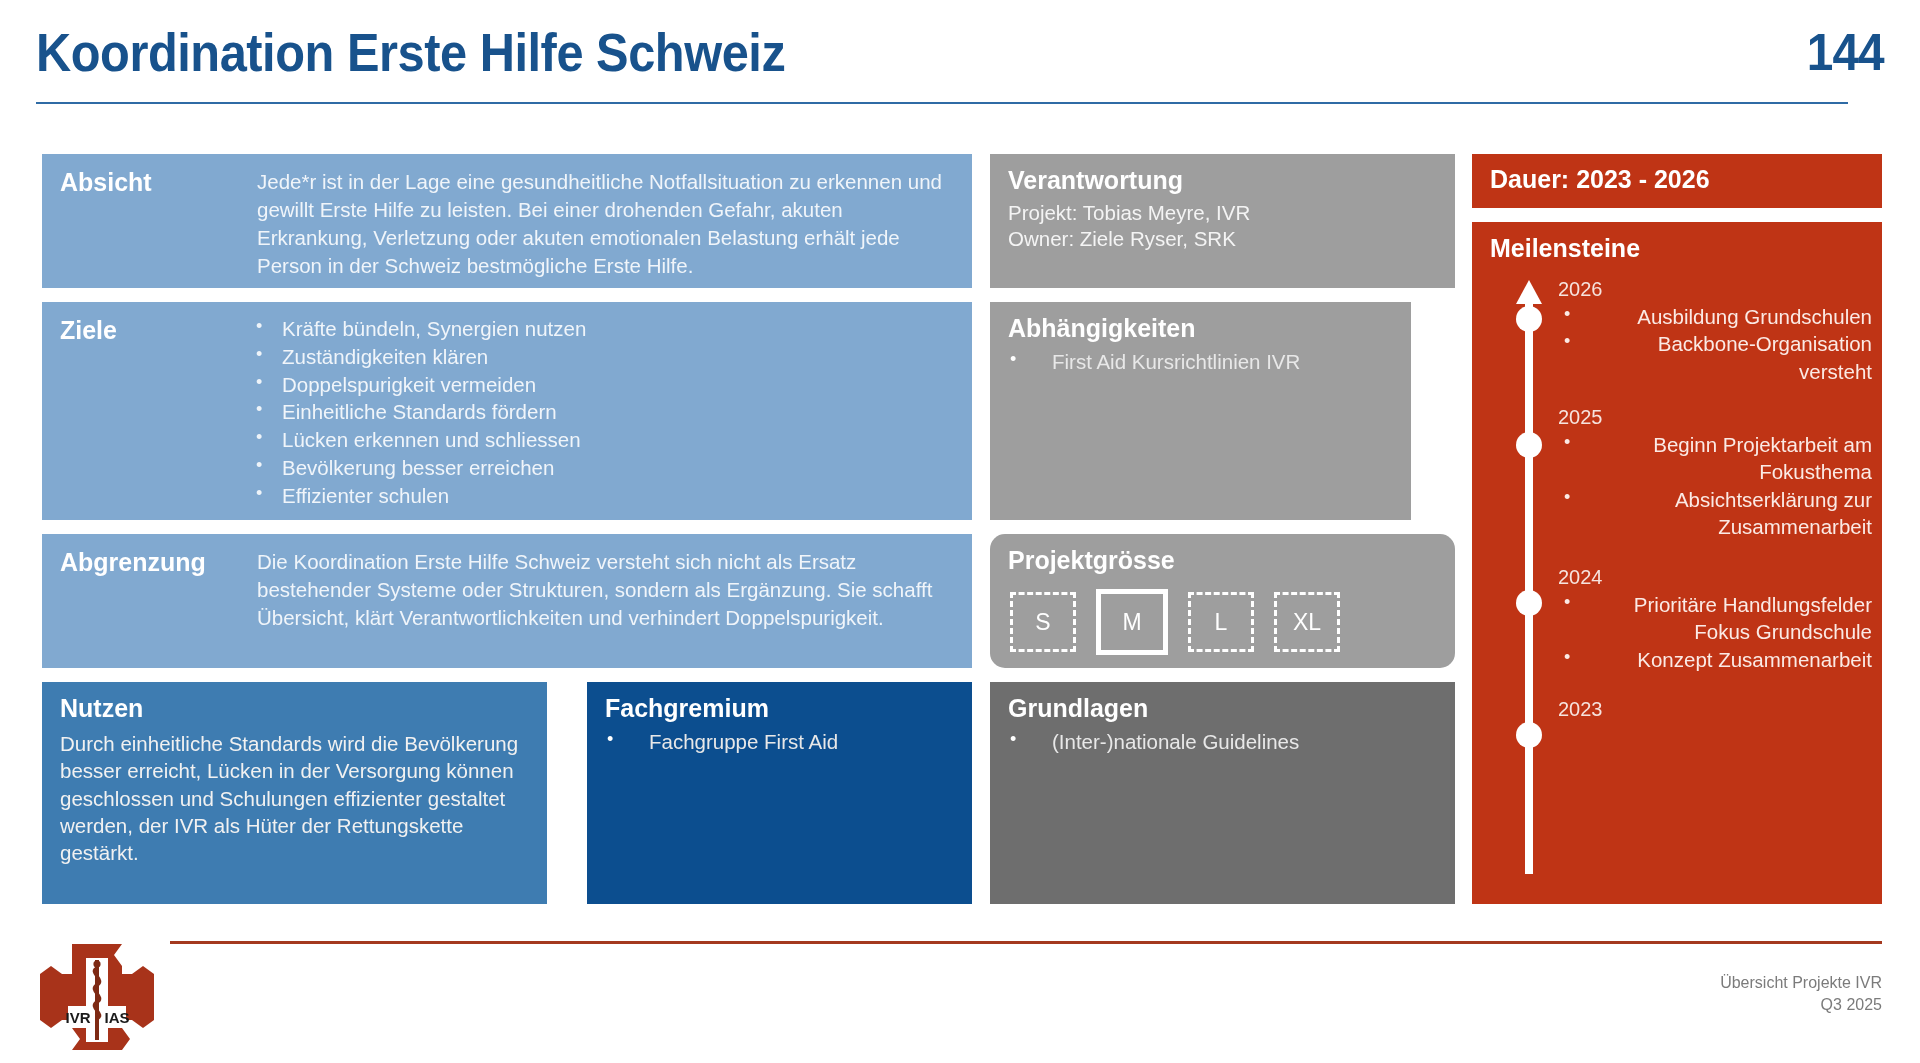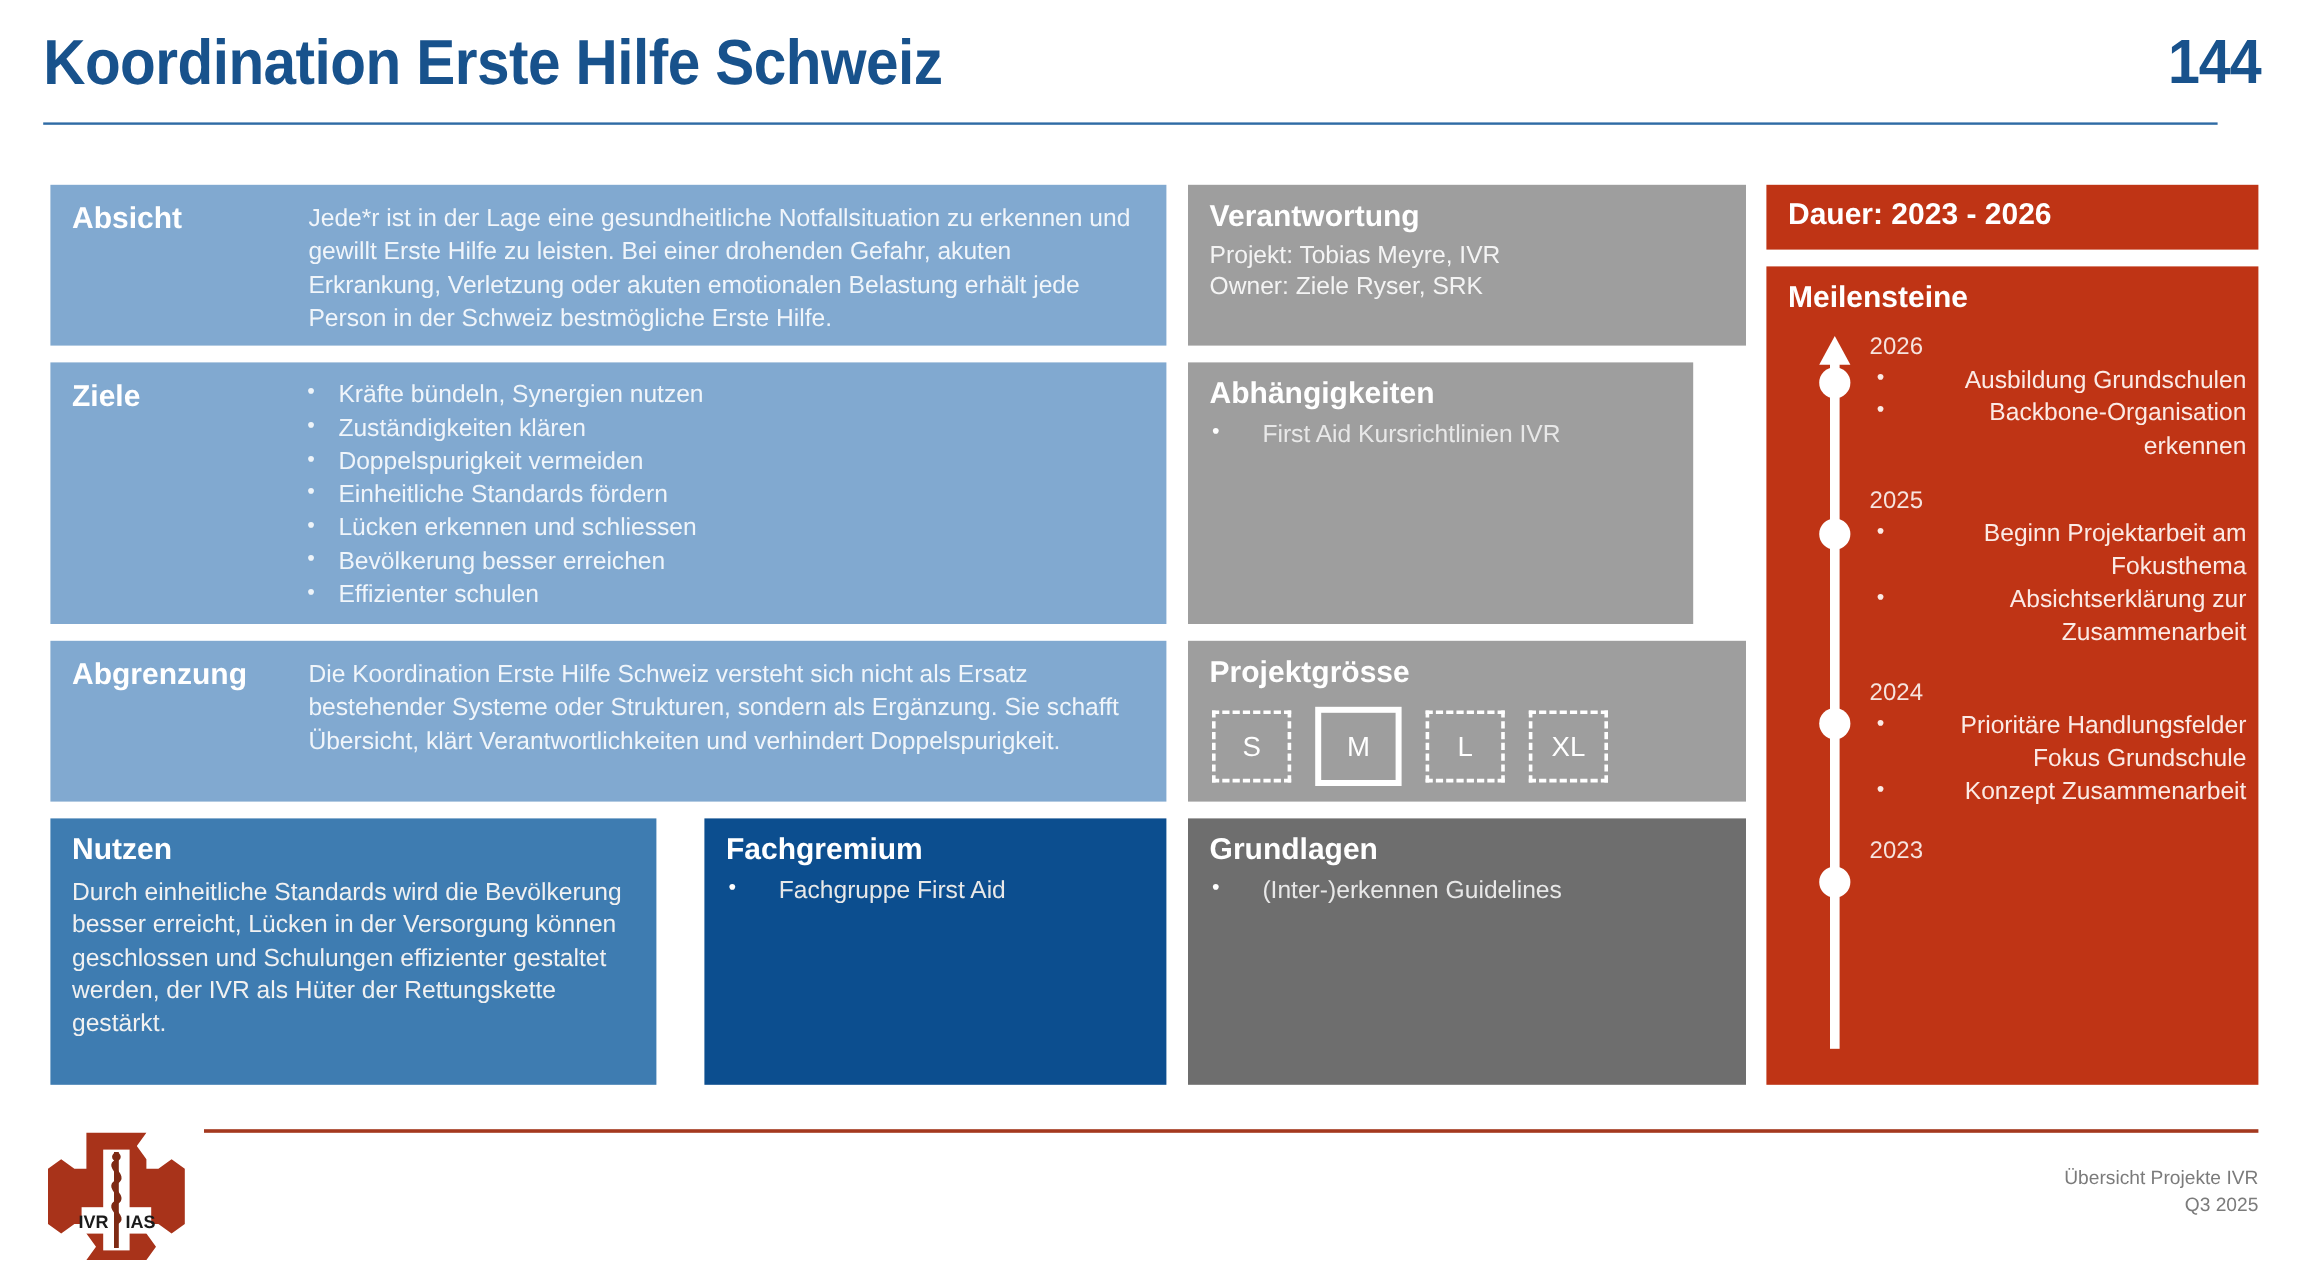--- a/index.html
+++ b/index.html
@@ -40,21 +40,21 @@
   
   .bx-absicht   { left: 0; top: 0;    width: 930px; height: 134px; background: #81A9D0; }
   .bx-ziele     { left: 0; top: 148px; width: 930px; height: 218px; background: #81A9D0; }
   .bx-abgrenz   { left: 0; top: 380px; width: 930px; height: 134px; background: #81A9D0; }
   .bx-nutzen    { left: 0; top: 528px; width: 505px; height: 222px; background: #3E7CB1; }
   .bx-fach      { left: 545px; top: 528px; width: 385px; height: 222px; background: #0C4E8F; }
 
   
   .bx-verant    { left: 0; top: 0;    width: 465px; height: 134px; background: #9E9E9E; }
   .bx-abhaeng   { left: 0; top: 148px; width: 421px; height: 218px; background: #9E9E9E; }
-  .bx-groesse   { left: 0; top: 380px; width: 465px; height: 134px; background: #9E9E9E; }
+  .bx-groesse   { left: 0; top: 380px; width: 465px; height: 134px; background: #9E9E9E; border-radius: 15px; }
   .bx-grund     { left: 0; top: 528px; width: 465px; height: 222px; background: #6E6E6E; }
 
   
   .bx-dauer     { left: 0; top: 0;    width: 410px; height: 54px;  background: #BF3415; }
   .bx-meilen    { left: 0; top: 68px; width: 410px; height: 682px; background: #BF3415; }
   .side-label {
     position: absolute; left: 18px; top: 14px;
     font-size: 25px; font-weight: bold; color: #fff;
   }
   .side-body {
@@ -214,21 +214,21 @@
           <div class="chip">S</div>
           <div class="chip sel">M</div>
           <div class="chip">L</div>
           <div class="chip">XL</div>
         </div>
     </div>
 
     <div class="box bx-grund">
       <div class="stack-h">Grundlagen</div>
       <ul class="bul stack-b" id="grund-list">
-          <li>(Inter-)erkennen Guidelines</li>
+          <li>(Inter-)nationale Guidelines</li>
         </ul>
     </div>
 
   </div>
 
   <div class="col-right">
 
     <div class="box bx-dauer">
       <div class="stack-h" style="top:11px">Dauer: 2023 - 2026</div>
     </div>
@@ -243,21 +243,21 @@
         <div class="tl-dot" style="top:152px"></div>
         <div class="tl-dot" style="top:310px"></div>
         <div class="tl-dot" style="top:442px"></div>
       </div>
 
       <div class="ms-groups" id="ms-groups">
           <div class="ms-group" style="top: 0px;">
             <div class="ms-year">2026</div>
             <ul>
               <li>Ausbildung Grundschulen</li>
-              <li>Backbone-Organisation erkennen</li>
+              <li>Backbone-Organisation versteht</li>
             </ul>
           </div>
           <div class="ms-group" style="top: 128px;">
             <div class="ms-year">2025</div>
             <ul>
               <li>Beginn Projektarbeit am Fokusthema</li>
               <li>Absichtserklärung zur Zusammenarbeit</li>
             </ul>
           </div>
           <div class="ms-group" style="top: 288px;">

